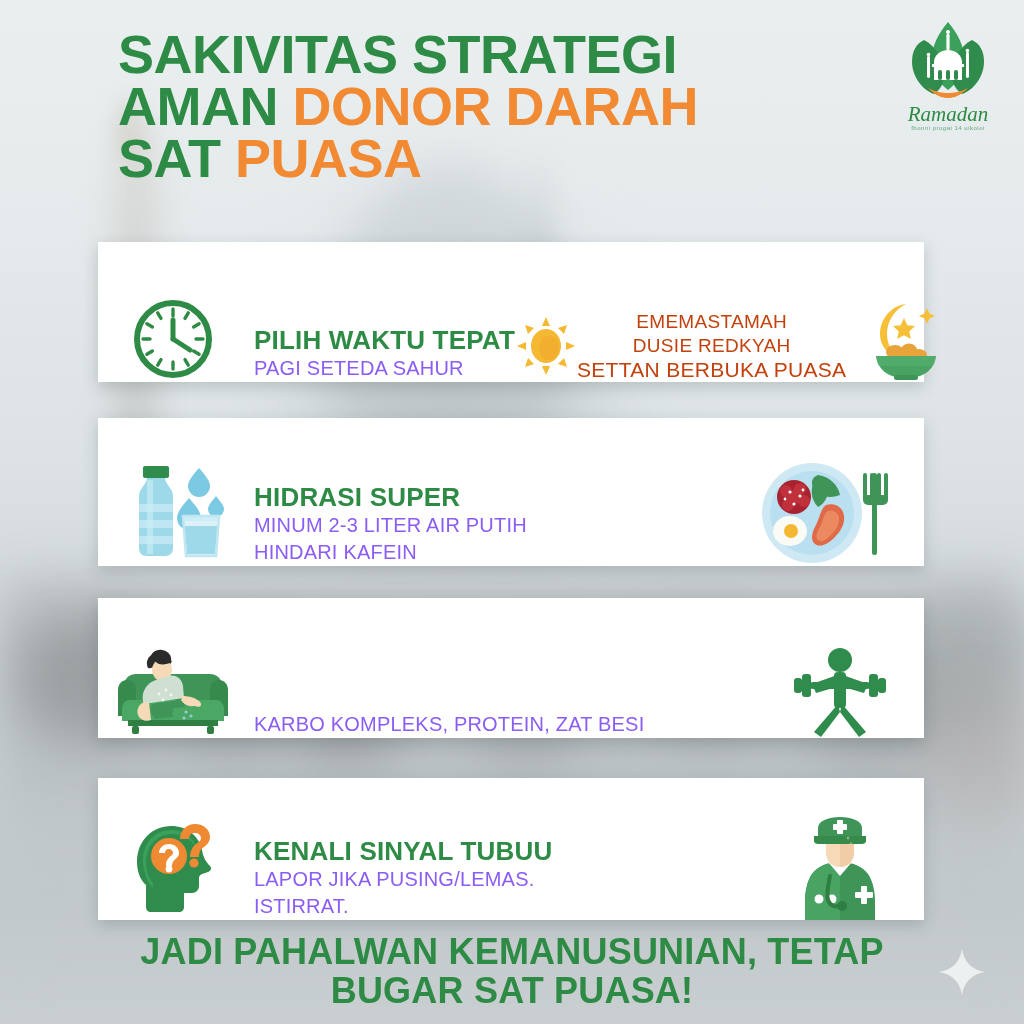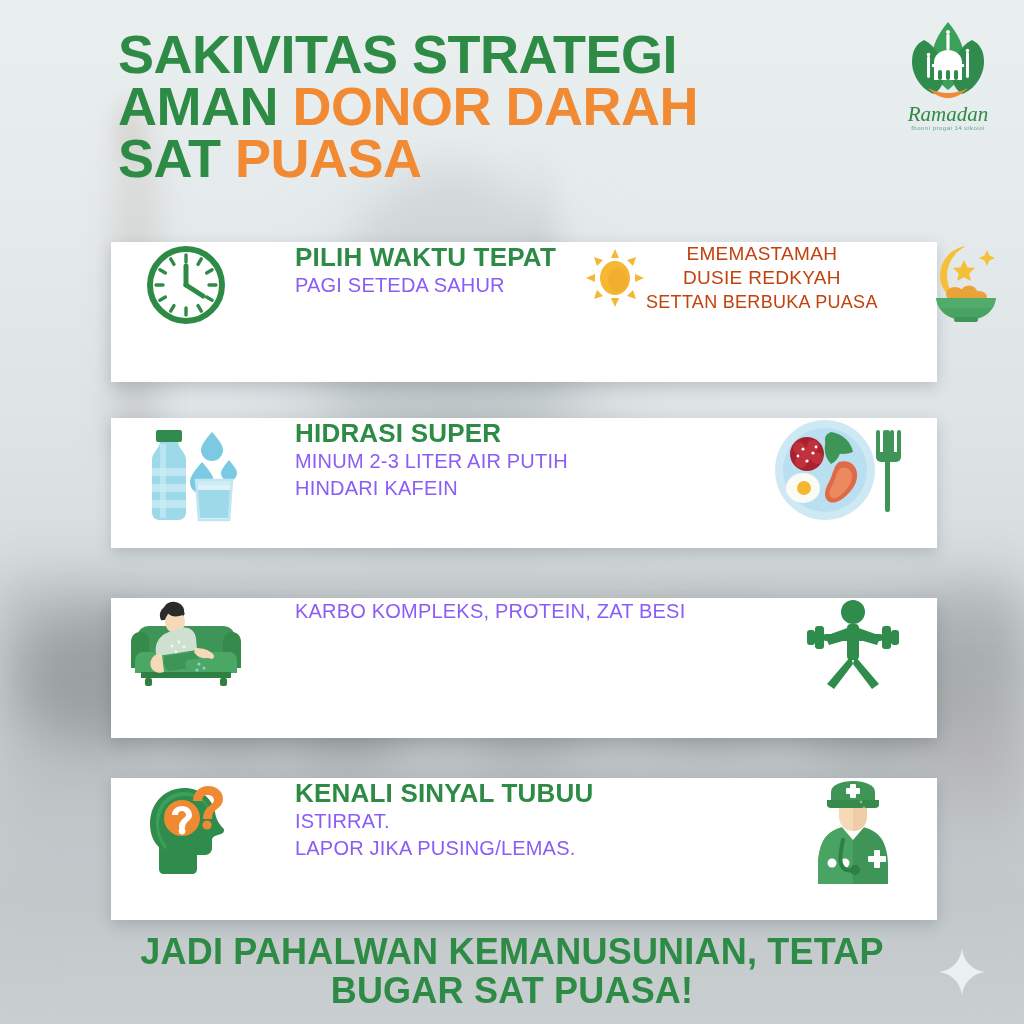--- a/index.html
+++ b/index.html
@@ -157,30 +157,29 @@
     font-size: 6px;
     letter-spacing: .5px;
     color: #63a97c;
     filter: blur(.6px);
     margin-top: 1px;
   }
 
   
   .card {
     position: absolute;
-    left: 111px;
+    left: 98px;
     width: 826px;
     background: #ffffff;
     box-shadow: 0 5px 14px rgba(60,70,75,.22);
     display: flex;
-    align-items: flex-start;
-    gap: 28px;
+    align-items: flex-end;
   }
   .card.c1 { top: 242px;  height: 140px; }
-  .card.c2 { top: 418px;  height: 130px; }
+  .card.c2 { top: 418px;  height: 148px; }
   .card.c3 { top: 598px;  height: 140px; }
   .card.c4 { top: 778px;  height: 142px; }
 
   .card-icon {
     width: 150px;
     display: flex;
     align-items: center;
     justify-content: center;
     flex: 0 0 150px;
   }
@@ -210,21 +209,21 @@
     padding-right: 18px;
   }
   .extra-text {
     text-align: center;
     font-size: 19px;
     color: #c2410c;
     line-height: 24px;
     letter-spacing: .3px;
     white-space: nowrap;
   }
-  .extra-text .wide { font-size: 18px; }
+  .extra-text .wide { font-size: 21px; }
 
   .card-right {
     flex: 0 0 auto;
     padding-right: 34px;
     display: flex;
     align-items: center;
   }
 
   
   .footer {
@@ -505,22 +504,22 @@
         <path d="M20 44 c0 -18 13 -30 28 -30 14 0 24 9 26 21 -3 -10 -13 -17 -25 -17 -15 0 -26 12 -26 29 0 8 3 15 7 20 l0 5 c-6 -6 -10 -17 -10 -28 Z" fill="#3aa05a"></path>
         <circle cx="46" cy="40" r="18" fill="#ef8a33"></circle>
         <path d="M46 28 c6 0 10 4 10 9 0 5 -5 6 -6 9 -1 2 -1 3 -1 4 l-6 0 c0 -3 0 -5 2 -7 2 -3 5 -4 5 -6 0 -2 -2 -4 -4 -4 -3 0 -4 2 -4 4 l-6 0 c0 -5 4 -9 10 -9 Z" fill="#ffffff"></path>
         <circle cx="46" cy="53" r="3.4" fill="#ffffff"></circle>
         <path d="M72 8 c9 0 15 6 15 13 0 8 -8 10 -10 14 -1 3 -1 4 -1 6 l-9 0 c0 -4 1 -7 3 -10 3 -4 8 -5 8 -9 0 -3 -3 -5 -6 -5 -4 0 -6 2 -6 6 l-9 0 c0 -8 6 -15 15 -15 Z" fill="#ef8a33"></path>
         <circle cx="71" cy="47" r="4.6" fill="#ef8a33"></circle>
       </svg>
     </div>
     <div class="card-body">
       <div class="card-title">KENALI SINYAL TUBUU</div>
+      <div class="card-sub">LAPOR JIKA PUSING/LEMAS.</div>
       <div class="card-sub">ISTIRRAT.</div>
-      <div class="card-sub">LAPOR JIKA PUSING/LEMAS.</div>
     </div>
     <div class="card-right">
       <svg width="100" height="106" viewBox="0 0 100 106">
         <path d="M22 60 c6 -8 16 -12 28 -12 12 0 22 4 28 12 5 7 7 18 7 28 l0 18 -70 0 0 -18 c0 -10 2 -21 7 -28 Z" fill="#3f9457"></path>
         <path d="M22 60 c6 -8 16 -12 28 -12 l0 58 -35 0 0 -18 c0 -10 2 -21 7 -28 Z" fill="#49a463"></path>
         <path d="M38 48 l12 14 12 -14 c-4 -3 -8 -4 -12 -4 -4 0 -8 1 -12 4 Z" fill="#ffffff"></path>
         <path d="M36 26 c0 -10 6 -16 14 -16 8 0 14 6 14 16 l0 12 c0 9 -6 15 -14 15 -8 0 -14 -6 -14 -15 Z" fill="#f6d9b6"></path>
         <path d="M50 10 c8 0 14 6 14 16 l0 12 c0 9 -6 15 -14 15 Z" fill="#f0cda6"></path>
         <path d="M28 14 c0 -7 10 -11 22 -11 12 0 22 4 22 11 l0 8 -44 0 Z" fill="#3f9457"></path>
         <path d="M24 22 l52 0 0 5 c0 2 -2 3 -4 3 l-44 0 c-2 0 -4 -1 -4 -3 Z" fill="#368a4c"></path>

